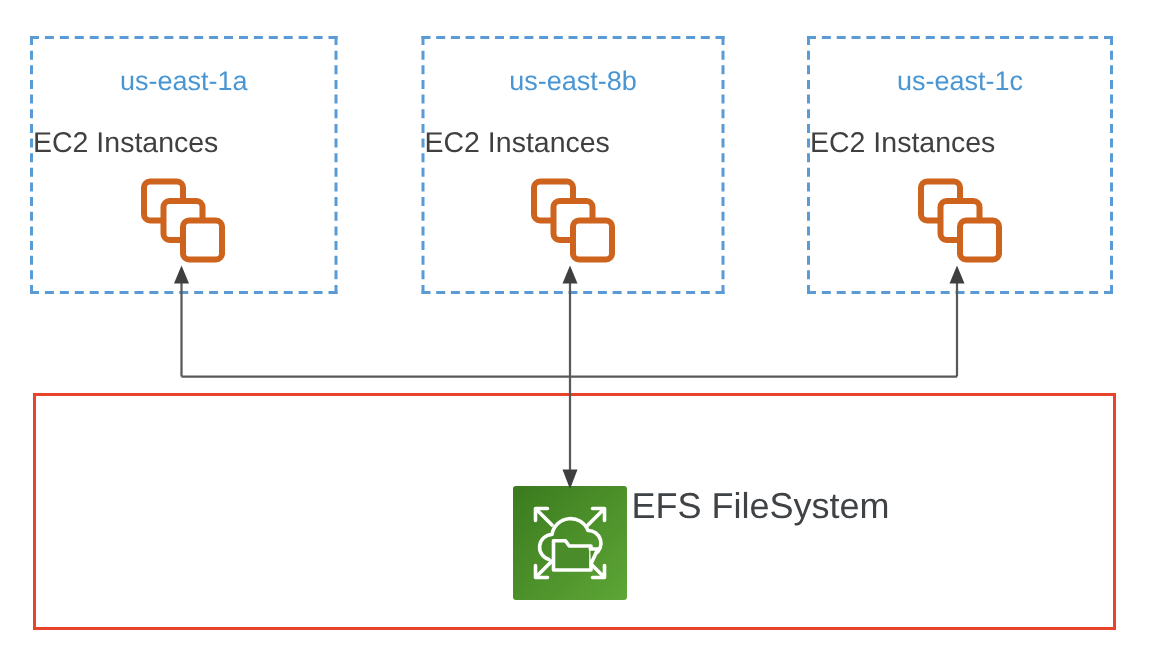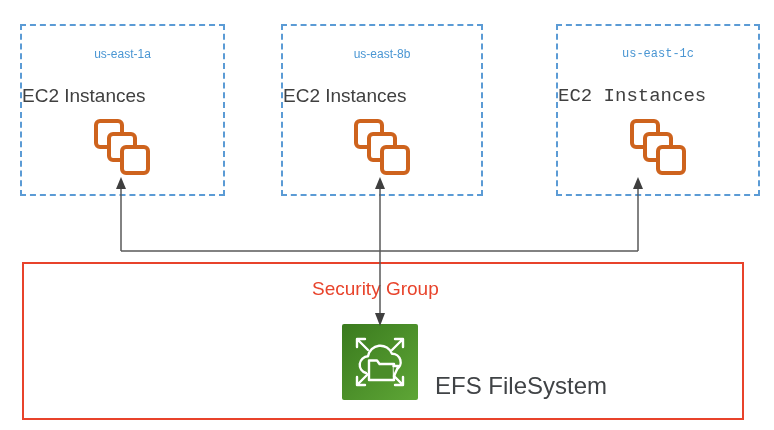--- a/index.html
+++ b/index.html
@@ -7,23 +7,23 @@
     position:relative;width:774px;height:430px;background:#ffffff;
     font-family:"Liberation Sans","DejaVu Sans",sans-serif;overflow:hidden;
   }
   
   .az-box{
     position:absolute;top:24px;height:172px;box-sizing:border-box;
     border:2px dashed #5B9BD5;background:transparent;
   }
   .az-a{left:20px;width:205px;}
   .az-b{left:281px;width:202px;}
-  .az-c{left:556px;width:204px;font-family:Liberation Mono, monospace;}
+  .az-c{left:538px;width:204px;}
   .az-name{
-    margin-top:17px;text-align:center;font-size:12px;color:#4A96D3;line-height:22px;
+    margin-top:17px;text-align:center;font-size:18px;color:#4A96D3;line-height:22px;
   }
   .az-service{
     margin-top:20px;text-align:left;font-size:19px;color:#404040;line-height:22px;
   }
   
   .ec2-icon{position:relative;width:57px;height:57px;margin:12px auto 0 auto;}
   .ec2-icon .sq{
     position:absolute;width:22px;height:22px;background:#ffffff;
     border:4px solid #CE631D;border-radius:6px;
   }
@@ -33,21 +33,21 @@
   
   .sg-box{
     position:absolute;left:22px;top:262px;width:722px;height:158px;
     box-sizing:border-box;border:2px solid #E8432B;
   }
   .sg-label{
     position:absolute;left:288px;top:13px;width:160px;
     font-size:19px;color:#E8432B;line-height:23px;white-space:nowrap;
   }
   .efs-row{
-    position:absolute;left:318px;top:60px;display:flex;align-items:flex-end;gap:17px;
+    position:absolute;left:318px;top:60px;display:flex;align-items:flex-start;gap:3px;
   }
   .efs-svg{width:76px;height:76px;display:block;}
   .efs-label{font-size:24px;color:#404346;white-space:nowrap;}
   
   .connectors{
     position:absolute;left:0;top:0;width:774px;height:430px;pointer-events:none;
   }
 </style>
 </head>
 <body>
@@ -78,21 +78,20 @@
     <div class="az-name">us-east-1c</div>
     <div class="az-service">EC2 Instances</div>
     <div class="ec2-icon">
       <span class="sq sq1"></span>
       <span class="sq sq2"></span>
       <span class="sq sq3"></span>
     </div>
   </div>
 
   <div class="sg-box">
-    <div class="sg-label">Security Group</div>
     <div class="efs-row">
       <svg class="efs-svg" viewBox="0 0 76 76" aria-hidden="true">
         <defs>
           <linearGradient id="efsGrad" x1="0" y1="0" x2="1" y2="1">
             <stop offset="0" stop-color="#3A7A1E"></stop>
             <stop offset="1" stop-color="#5EA636"></stop>
           </linearGradient>
         </defs>
         <rect x="0" y="0" width="76" height="76" rx="2" fill="url(#efsGrad)"></rect>
         <g stroke="#ffffff" stroke-width="2.4" fill="none" stroke-linecap="round" stroke-linejoin="round">

